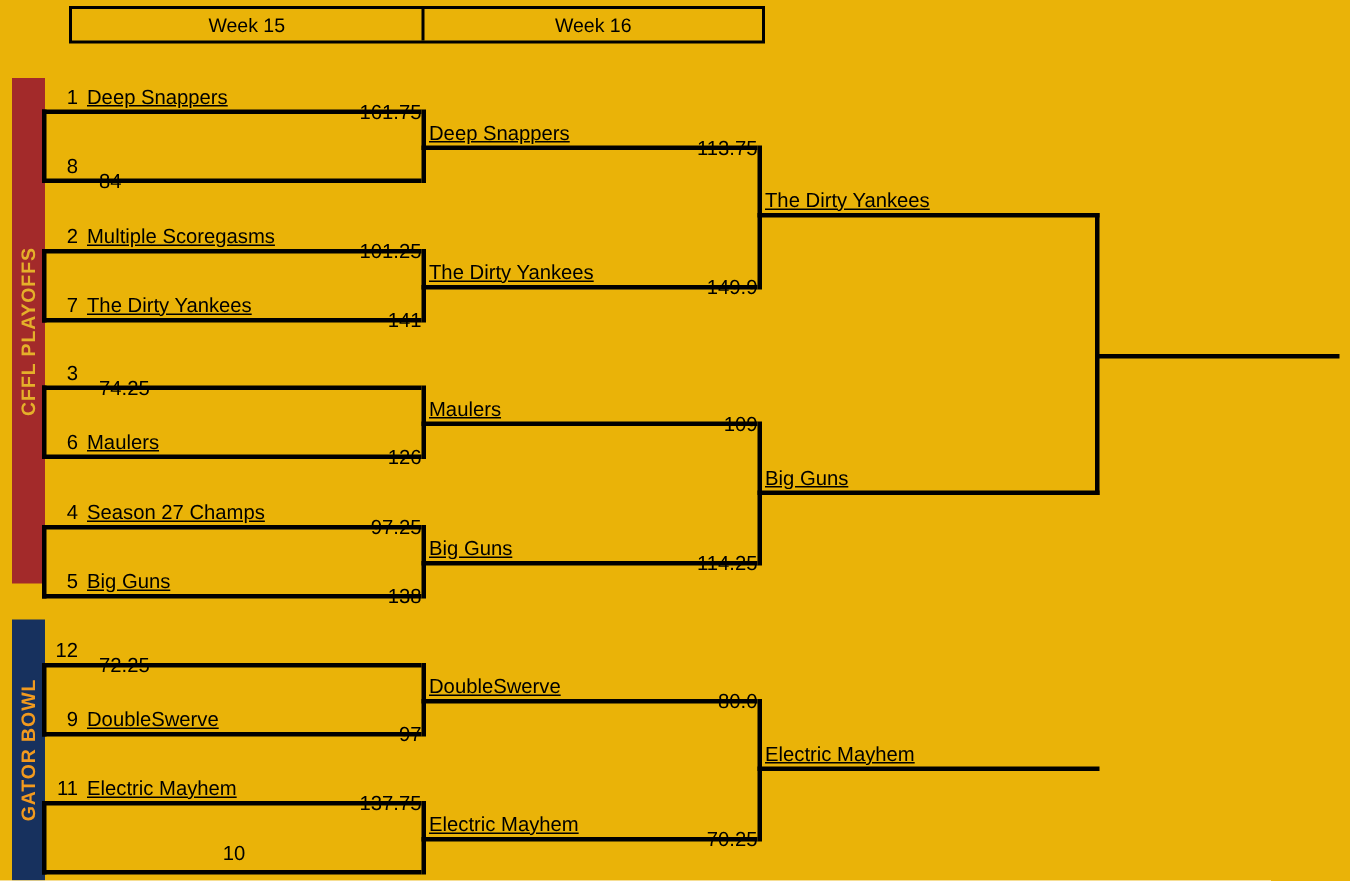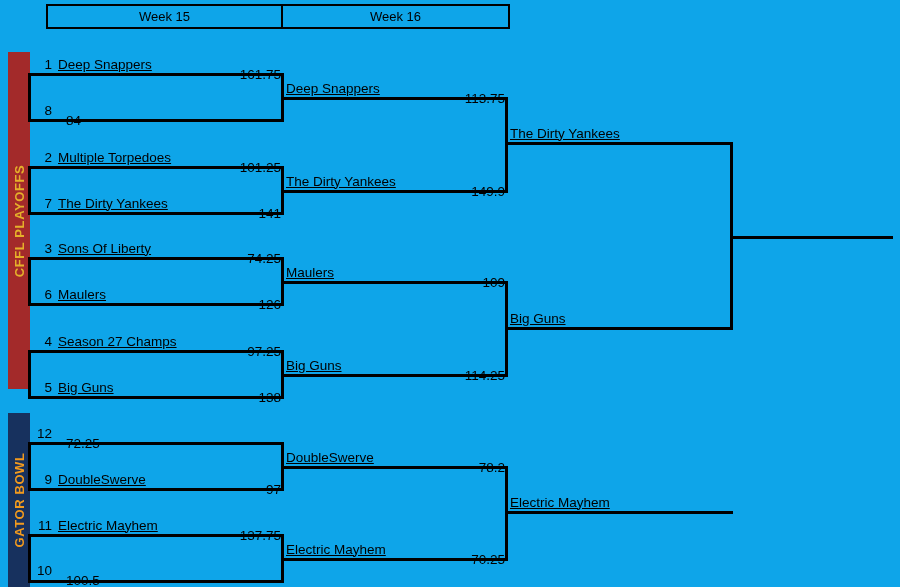--- a/index.html
+++ b/index.html
@@ -9,21 +9,21 @@
     background: #ffffff;
   }
   body {
     font-family: "Liberation Sans", sans-serif;
     -webkit-font-smoothing: antialiased;
   }
   #bracket-root {
     position: relative;
     width: 900px;
     height: 587px;
-    background: #0ea5e9;
+    background: #eab308;
     overflow: hidden;
   }
 
   
   .week-header-row {
     position: absolute;
     left: 46px;
     top: 4px;
     height: 25px;
     display: flex;
@@ -142,31 +142,30 @@
     <span class="seed">1</span>
     <span class="team">Deep Snappers</span>
     <span class="score">161.75</span>
   </div>
   <div class="slot" style="left:30px; top:101px; width:251px;">
     <span class="seed">8</span>
     <span class="score">84</span>
   </div>
   <div class="slot" style="left:30px; top:148px; width:251px;">
     <span class="seed">2</span>
-    <span class="team">Multiple Torpedoes</span>
+    <span class="team">Multiple Scoregasms</span>
     <span class="score">101.25</span>
   </div>
   <div class="slot" style="left:30px; top:194px; width:251px;">
     <span class="seed">7</span>
     <span class="team">The Dirty Yankees</span>
     <span class="score">141</span>
   </div>
   <div class="slot" style="left:30px; top:239px; width:251px;">
     <span class="seed">3</span>
-    <span class="team">Sons Of Liberty</span>
     <span class="score">74.25</span>
   </div>
   <div class="slot" style="left:30px; top:285px; width:251px;">
     <span class="seed">6</span>
     <span class="team">Maulers</span>
     <span class="score">126</span>
   </div>
   <div class="slot" style="left:30px; top:332px; width:251px;">
     <span class="seed">4</span>
     <span class="team">Season 27 Champs</span>
@@ -184,21 +183,21 @@
   <div class="slot" style="left:30px; top:470px; width:251px;">
     <span class="seed">9</span>
     <span class="team">DoubleSwerve</span>
     <span class="score">97</span>
   </div>
   <div class="slot" style="left:30px; top:516px; width:251px;">
     <span class="seed">11</span>
     <span class="team">Electric Mayhem</span>
     <span class="score">137.75</span>
   </div>
-  <div class="slot" style="left:30px; top:561px; width:251px;">
+  <div class="slot" style="left:30px; top:561px; width:251px;flex-direction:column;">
     <span class="seed">10</span>
     <span class="score">100.5</span>
   </div>
 
   <div class="hline" style="left:28px; top:73px;  width:253px;"></div>
   <div class="hline" style="left:28px; top:119px; width:253px;"></div>
   <div class="vline" style="left:28px; top:73px;  height:49px;"></div>
   <div class="vline" style="left:281px; top:73px; height:49px;"></div>
 
   <div class="hline" style="left:28px; top:166px; width:253px;"></div>
@@ -237,21 +236,21 @@
   <div class="slot no-seed" style="left:283px; top:263px; width:222px;">
     <span class="team">Maulers</span>
     <span class="score">109</span>
   </div>
   <div class="slot no-seed" style="left:283px; top:356px; width:222px;">
     <span class="team">Big Guns</span>
     <span class="score">114.25</span>
   </div>
   <div class="slot no-seed" style="left:283px; top:448px; width:222px;">
     <span class="team">DoubleSwerve</span>
-    <span class="score">78.2</span>
+    <span class="score">80.0</span>
   </div>
   <div class="slot no-seed" style="left:283px; top:540px; width:222px;">
     <span class="team">Electric Mayhem</span>
     <span class="score">70.25</span>
   </div>
 
   <div class="hline" style="left:281px; top:97px;  width:224px;"></div>
   <div class="hline" style="left:281px; top:190px; width:224px;"></div>
   <div class="vline" style="left:505px; top:97px;  height:96px;"></div>
 

